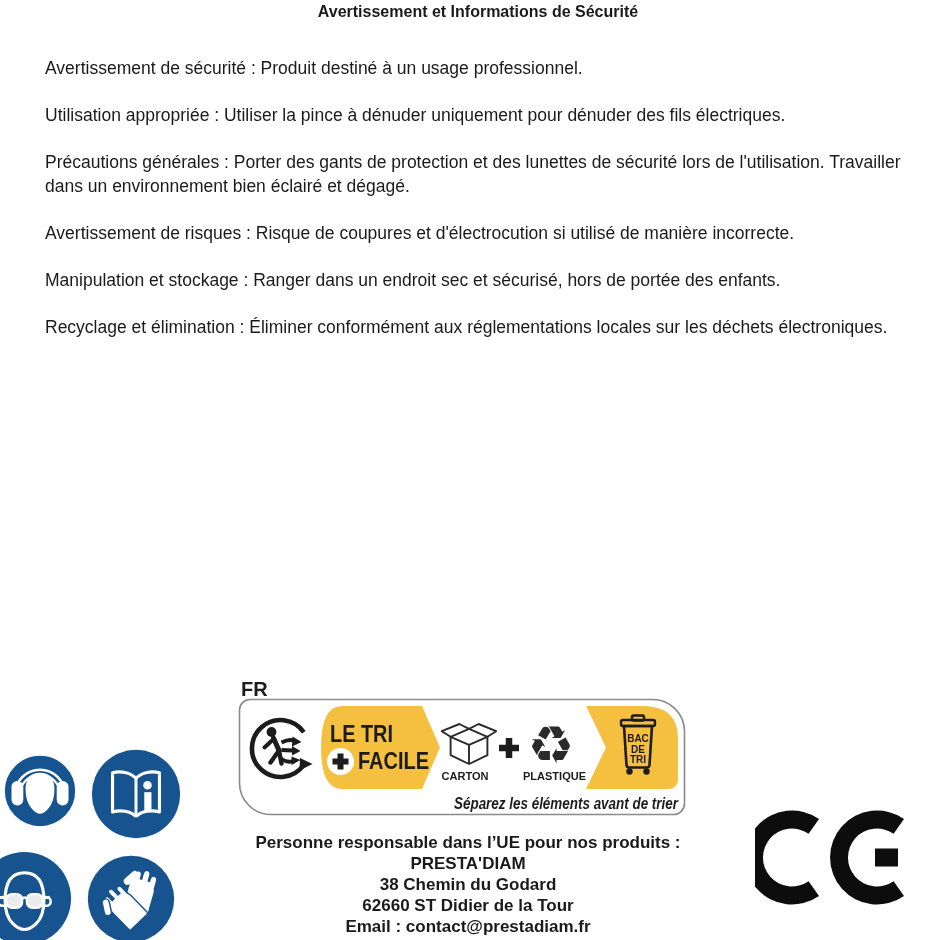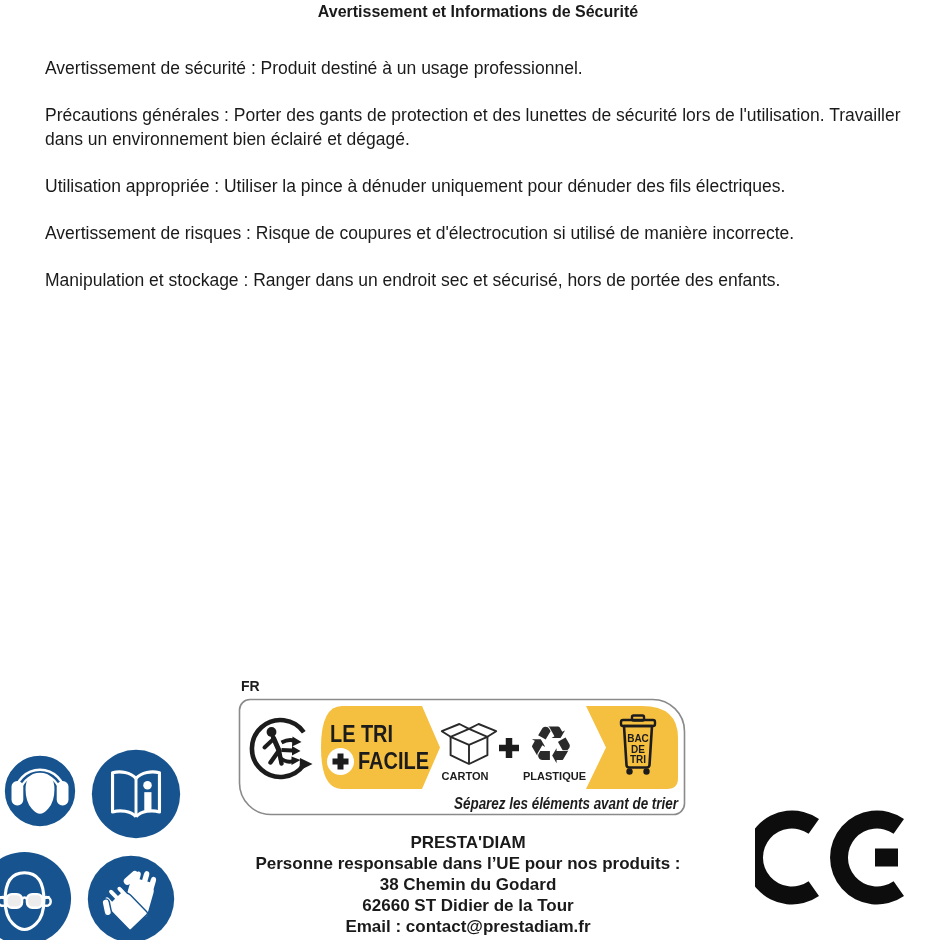--- a/index.html
+++ b/index.html
@@ -12,21 +12,21 @@
     position:absolute;top:3px;left:0;width:100%;margin:0;
     text-align:center;font-size:16px;font-weight:bold;padding-left:8px;
   }
   .content{
     position:absolute;top:56px;left:45px;width:858px;
     font-size:17.5px;line-height:24px;
   }
   .content p{margin:0 0 23px 0;}
   .fr-label{
     position:absolute;left:241px;top:678px;
-    font-size:14px;font-weight:bold;color:#1c1c1c;
+    font-size:20px;font-weight:bold;color:#1c1c1c;
   }
   .badge{position:absolute;left:238px;top:698px;}
   .address{
     position:absolute;left:240px;top:832px;width:456px;
     text-align:center;font-size:17px;line-height:21px;font-weight:bold;
   }
   .ce{position:absolute;left:755px;top:807px;}
   .icon-ear{position:absolute;left:2px;top:753px;}
   .icon-book{position:absolute;left:90px;top:748px;}
   .icon-glasses{position:absolute;left:-24px;top:850px;}
@@ -36,24 +36,25 @@
 </style>
 </head>
 <body>
 
 <div>
 
   <h1 class="title">Avertissement et Informations de Sécurité</h1>
 
   <div class="content">
     <p>Avertissement de sécurité : Produit destiné à un usage professionnel.</p>
+    <p>Utilisation appropriée : Utiliser la pince à dénuder uniquement pour dénuder des fils électriques.</p>
     <p>Précautions générales : Porter des gants de protection et des lunettes de sécurité lors de l'utilisation. Travailler dans un environnement bien éclairé et dégagé.</p>
-    <p>Utilisation appropriée : Utiliser la pince à dénuder uniquement pour dénuder des fils électriques.</p>
     <p>Avertissement de risques : Risque de coupures et d'électrocution si utilisé de manière incorrecte.</p>
     <p>Manipulation et stockage : Ranger dans un endroit sec et sécurisé, hors de portée des enfants.</p>
+    <p>Recyclage et élimination : Éliminer conformément aux réglementations locales sur les déchets électroniques.</p>
   </div>
 
   <svg class="icon-ear" width="76" height="76" viewBox="0 0 100 100">
     <circle cx="50" cy="50" r="47.5" fill="#17548F" stroke="#ffffff" stroke-width="2.5"></circle>
     <path d="M 17,55 A 33,33 0 0 1 83,55" stroke="#ffffff" stroke-width="3.4" fill="none"></path>
     <path d="M 23.5,55 A 26.5,26.5 0 0 1 76.5,55" stroke="#ffffff" stroke-width="3" fill="none"></path>
     <path d="M 31,48 Q 31,26 50,26 Q 69,26 69,48 Q 69,64 61,73 Q 55,80 50,80 Q 45,80 39,73 Q 31,64 31,48 Z" fill="#ffffff"></path>
     <rect x="12.5" y="37" width="15.5" height="32" rx="7.5" fill="#ffffff"></rect>
     <rect x="72" y="37" width="15.5" height="32" rx="7.5" fill="#ffffff"></rect>
   </svg>
@@ -145,22 +146,22 @@
       <circle cx="8.5" cy="25.5" r="3.2" fill="#1c1c1c"></circle>
       <text x="0" y="-4" text-anchor="middle" font-size="10" font-weight="800" fill="#1c1c1c">BAC</text>
       <text x="0" y="6.5" text-anchor="middle" font-size="10" font-weight="800" fill="#1c1c1c">DE</text>
       <text x="0" y="17" text-anchor="middle" font-size="10" font-weight="800" fill="#1c1c1c">TRI</text>
     </g>
 
     <text x="440" y="111" text-anchor="end" font-size="16.5" font-weight="bold" font-style="italic" fill="#1c1c1c" textLength="224" lengthAdjust="spacingAndGlyphs">Séparez les éléments avant de trier</text>
   </svg>
 
   <div class="address">
+    <div>Personne responsable dans l’UE pour nos produits :</div>
     <div>PRESTA'DIAM</div>
-    <div>Personne responsable dans l’UE pour nos produits :</div>
     <div>38 Chemin du Godard</div>
     <div>62660 ST Didier de la Tour</div>
     <div>Email : contact@prestadiam.fr</div>
   </div>
 
   <svg class="ce" width="160" height="101" viewBox="0 0 160 101">
     <g transform="translate(37,50.5)">
       <path d="M 27,-38.5 A 47,47 0 1 0 27,38.5 L 16.6,23.75 A 29,29 0 1 1 16.6,-23.75 Z" fill="#0d0d0d"></path>
     </g>
     <g transform="translate(122,50.5)">

